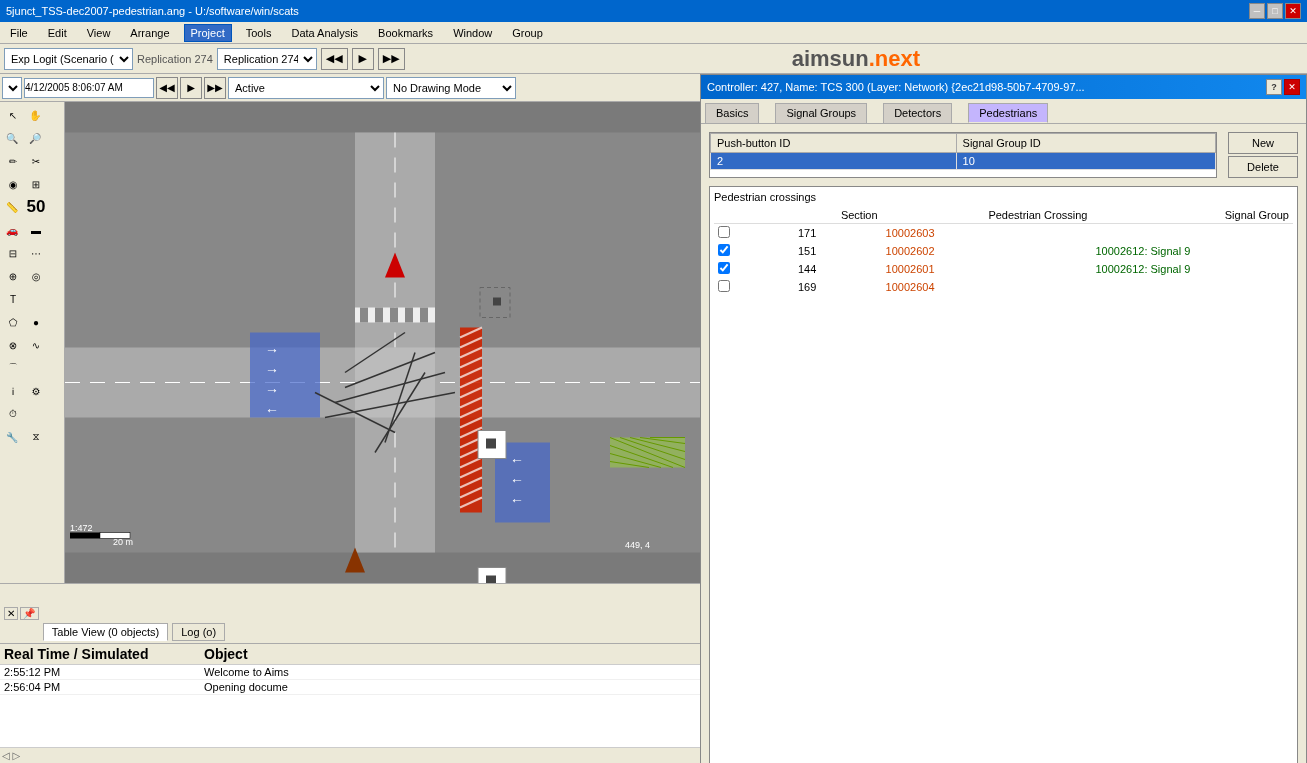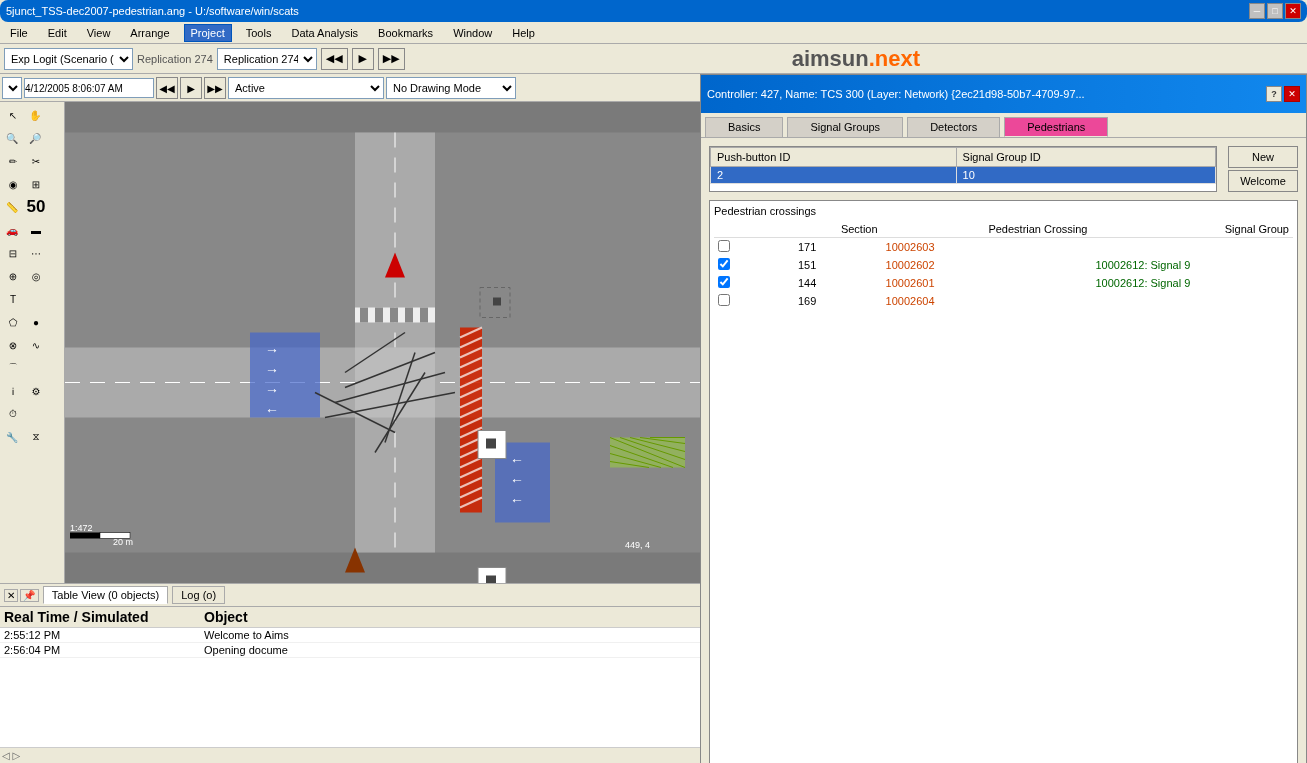--- a/index.html
+++ b/index.html
@@ -10,21 +10,20 @@
 
     .title-bar {
       background: #0066cc;
       color: white;
       padding: 3px 6px;
       font-size: 11px;
       display: flex;
       align-items: center;
       justify-content: space-between;
       height: 22px;
-      border-radius: 8px;
     }
     .title-bar-text { font-size: 11px; }
     .title-bar-controls { display: flex; gap: 2px; }
     .title-bar-btn {
       width: 16px; height: 16px;
       background: #c0c0c0;
       border: 1px solid #888;
       font-size: 9px;
       cursor: pointer;
       display: flex; align-items: center; justify-content: center;
@@ -73,21 +72,21 @@
       padding: 0 4px;
     }
 
     .main-content { display: flex; flex: 1; overflow: hidden; }
 
     
     .left-panel { display: flex; flex-direction: column; width: 700px; }
 
     .map-toolbar {
       display: flex;
-      align-items: flex-end;
+      align-items: center;
       padding: 2px;
       background: #ece9d8;
       border-bottom: 1px solid #aaa;
       height: 28px;
       gap: 2px;
     }
     .map-toolbar-btn {
       width: 22px; height: 22px;
       font-size: 10px;
       border: 1px solid #888;
@@ -118,20 +117,21 @@
       padding: 2px 4px;
       border-bottom: 1px solid #aaa;
       gap: 4px;
     }
     .bottom-tab {
       padding: 2px 8px;
       font-size: 11px;
       border: 1px solid #aaa;
       background: #ece9d8;
       cursor: pointer;
+      margin-top: 37px;
     }
     .bottom-tab.active { background: white; border-bottom: 1px solid white; }
 
     .log-table {
       flex: 1;
       overflow: auto;
     }
     .log-table-header {
       display: grid;
       grid-template-columns: 200px 1fr;
@@ -181,21 +181,21 @@
       flex-direction: column;
     }
     .dialog-title {
       background: linear-gradient(to right, #0066cc, #1188ee);
       color: white;
       padding: 3px 6px;
       font-size: 11px;
       display: flex;
       align-items: center;
       justify-content: space-between;
-      height: 38px;
+      height: 24px;
     }
     .dialog-title-controls { display: flex; gap: 2px; }
     .dialog-close-btn {
       width: 16px; height: 16px;
       background: #cc0000;
       color: white;
       border: 1px solid #aa0000;
       font-size: 9px;
       cursor: pointer;
       display: flex; align-items: center; justify-content: center;
@@ -211,30 +211,30 @@
       font-weight: bold;
     }
 
     .dialog-tabs {
       display: flex;
       padding: 4px 4px 0;
       background: #ece9d8;
       border-bottom: 1px solid #aaa;
     }
     .dialog-tab {
-      padding: 3px 22px;
+      padding: 3px 10px;
       font-size: 11px;
       border: 1px solid #aaa;
       border-bottom: none;
       background: #d4d0c8;
       cursor: pointer;
-      margin-right: 4px;
+      margin-right: 16px;
     }
     .dialog-tab.active {
-      background: #ec4899;
+      background: #c4b5fd;
       border-bottom: 1px solid #ece9d8;
       z-index: 1;
     }
 
     .dialog-body {
       flex: 1;
       padding: 8px;
       display: flex;
       flex-direction: column;
       gap: 8px;
@@ -353,21 +353,21 @@
   <div class="menu-bar">
     <span class="menu-item">File</span>
     <span class="menu-item">Edit</span>
     <span class="menu-item">View</span>
     <span class="menu-item">Arrange</span>
     <span class="menu-item active">Project</span>
     <span class="menu-item">Tools</span>
     <span class="menu-item">Data Analysis</span>
     <span class="menu-item">Bookmarks</span>
     <span class="menu-item">Window</span>
-    <span class="menu-item">Help</span>
+    <span class="menu-item">Group</span>
   </div>
 
   <div class="toolbar">
     <select class="toolbar-select">
       <option>Exp Logit (Scenario (</option>
     </select>
     <span style="color:#555; font-size:11px;">Replication 274</span>
     <select class="toolbar-select" style="width:100px;">
       <option>Replication 274</option>
     </select>
@@ -635,21 +635,21 @@
               <tbody>
                 <tr class="selected">
                   <td>2</td>
                   <td>10</td>
                 </tr>
               </tbody>
             </table>
           </div>
           <div class="btn-panel">
             <button class="action-btn">New</button>
-            <button class="action-btn">Welcome</button>
+            <button class="action-btn">Delete</button>
           </div>
         </div>
 
         <div class="crossings-section">
           <div class="crossings-title">Pedestrian crossings</div>
           <table class="crossings-table">
             <thead>
               <tr>
                 <th style="width:80px;"></th>
                 <th>Section</th>

